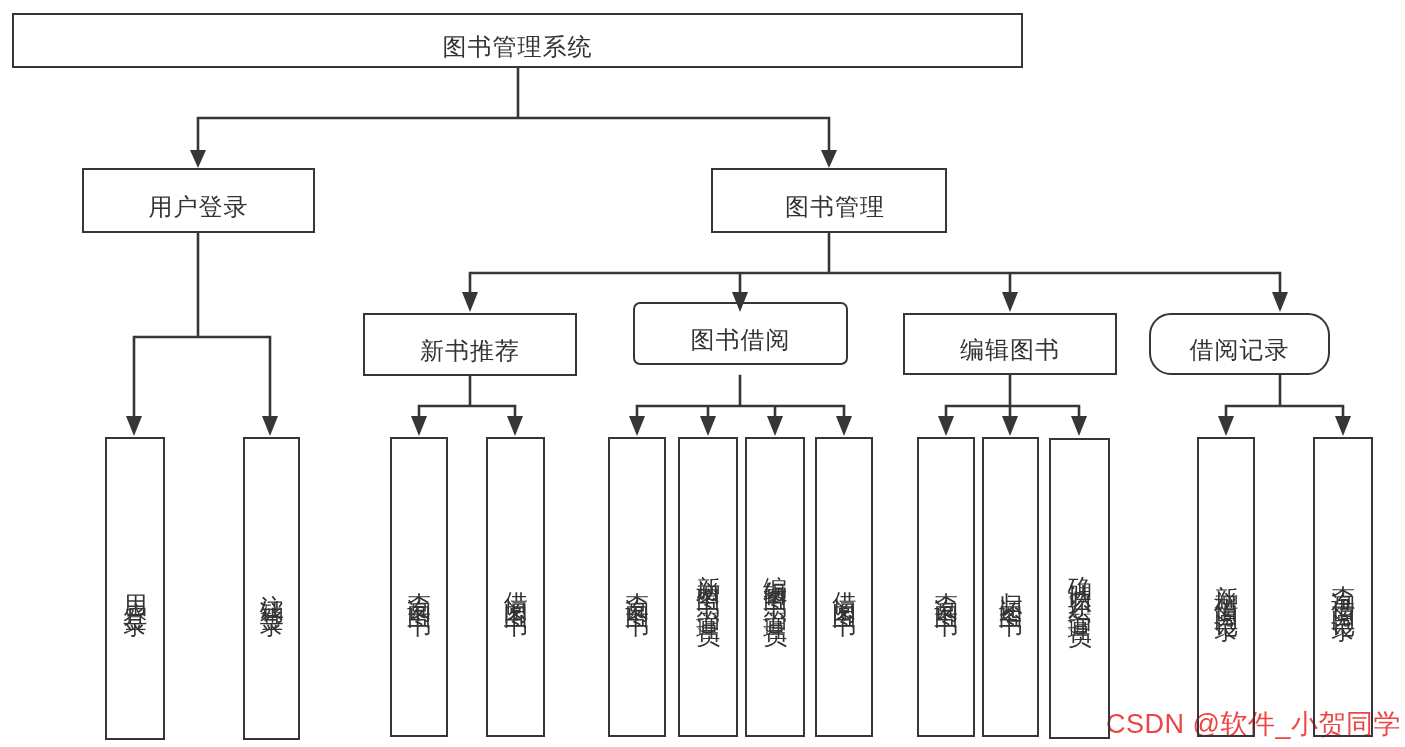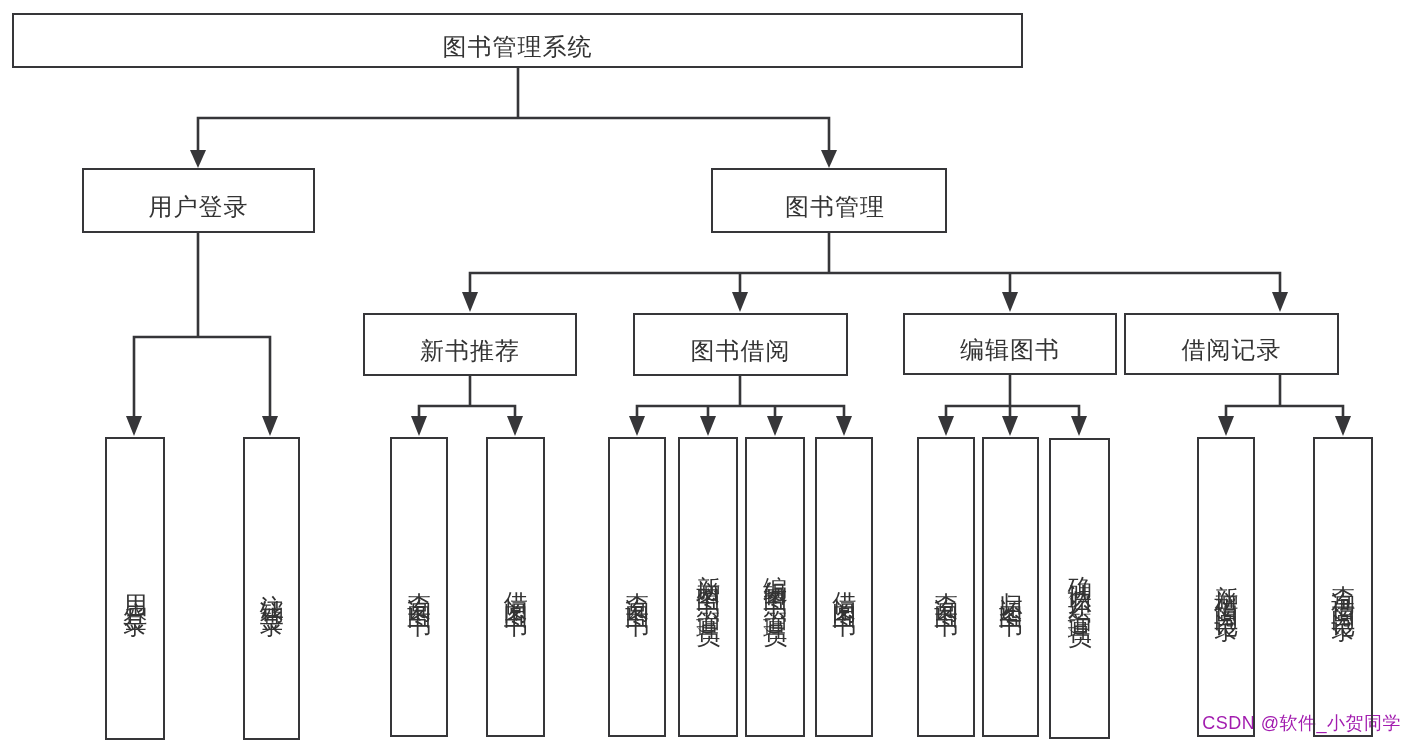--- a/index.html
+++ b/index.html
@@ -44,24 +44,24 @@
   .vbox .label {
     writing-mode: vertical-rl;
     font-size: 24px;
     line-height: 1.1;
     letter-spacing: 7px;
     color: #333333;
   }
   #watermark {
     position: absolute;
     right: 4px;
-    bottom: 12px;
+    bottom: 5px;
     z-index: 2;
-    font-size: 18px;
-    color: #a21caf;
+    font-size: 27px;
+    color: #ef4444;
     white-space: nowrap;
     letter-spacing: 0.5px;
   }
 </style>
 </head>
 <body>
 
 <div id="stage">
 
   <svg id="connectors" viewBox="0 0 1405 747" xmlns="http://www.w3.org/2000/svg">
@@ -113,27 +113,27 @@
   <div class="node hbox" style="left:82px; top:168px; width:233px; height:65px;">
     <span class="label">用户登录</span>
   </div>
   <div class="node hbox" style="left:711px; top:168px; width:236px; height:65px;padding-left:12px;">
     <span class="label">图书管理</span>
   </div>
 
   <div class="node hbox" style="left:363px; top:313px; width:214px; height:63px;">
     <span class="label">新书推荐</span>
   </div>
-  <div class="node hbox" style="left:633px; top:313px; width:215px; height:63px;">
+  <div class="node hbox" style="left:633px; top:302px; width:215px; height:63px;border-radius:7px;">
     <span class="label">图书借阅</span>
   </div>
   <div class="node hbox" style="left:903px; top:313px; width:214px; height:62px;">
     <span class="label">编辑图书</span>
   </div>
-  <div class="node hbox" style="left:1124px; top:313px; width:215px; height:62px;">
+  <div class="node hbox" style="left:1149px; top:313px; width:181px; height:62px;border-radius:22px;">
     <span class="label">借阅记录</span>
   </div>
 
   <div class="node vbox" style="left:105px; top:437px; width:60px; height:303px;">
     <span class="label">用户登录</span>
   </div>
   <div class="node vbox" style="left:243px; top:437px; width:57px; height:303px;">
     <span class="label">注销登录</span>
   </div>
 

